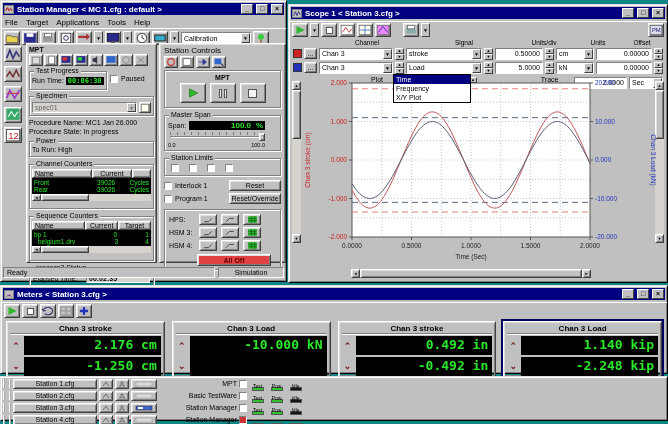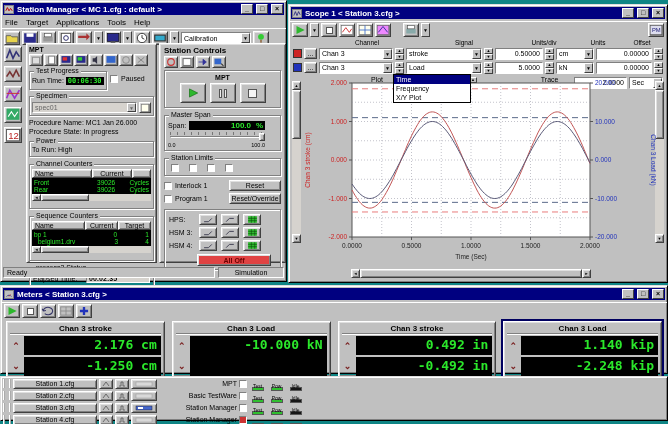--- a/index.html
+++ b/index.html
@@ -322,21 +322,21 @@
             <span class="sunk lbl7" style="flex:1;padding:0 2px;font-weight:bold;background:#d6d3ce;">00:03:00</span>
           </div>
           <div class="lbl7" style="margin-top:2px;">Percent Completed</div>
           <div class="sunk" style="height:8px;margin-top:1px;">
             <div style="height: 100%; background: rgb(70, 70, 160); width: 95%;"></div>
           </div>
         </div>
       </div>
 
       <div class="btn" style="position:absolute; left:156px; top:0; width:127px; height:220px; display:block; padding:2px 4px;">
-        <div style="font-size:8px;font-weight:bold;">Station Controls</div>
+        <div style="font-size:8px;font-weight:normal;">Station Controls</div>
         <div style="display:flex;gap:2px;margin:1px 0 2px 0;">
           <span class="btn icsm">
               <svg viewBox="0 0 10 9">
                 <circle cx="5" cy="4.5" r="3" fill="none" stroke="#c33" stroke-width="1"></circle>
               </svg>
             </span>
           <span class="btn icsm">
               <svg viewBox="0 0 10 9">
                 <rect x="1.5" y="1.5" width="7" height="6" fill="#fff" stroke="#555" stroke-width="0.7"></rect>
               </svg>

